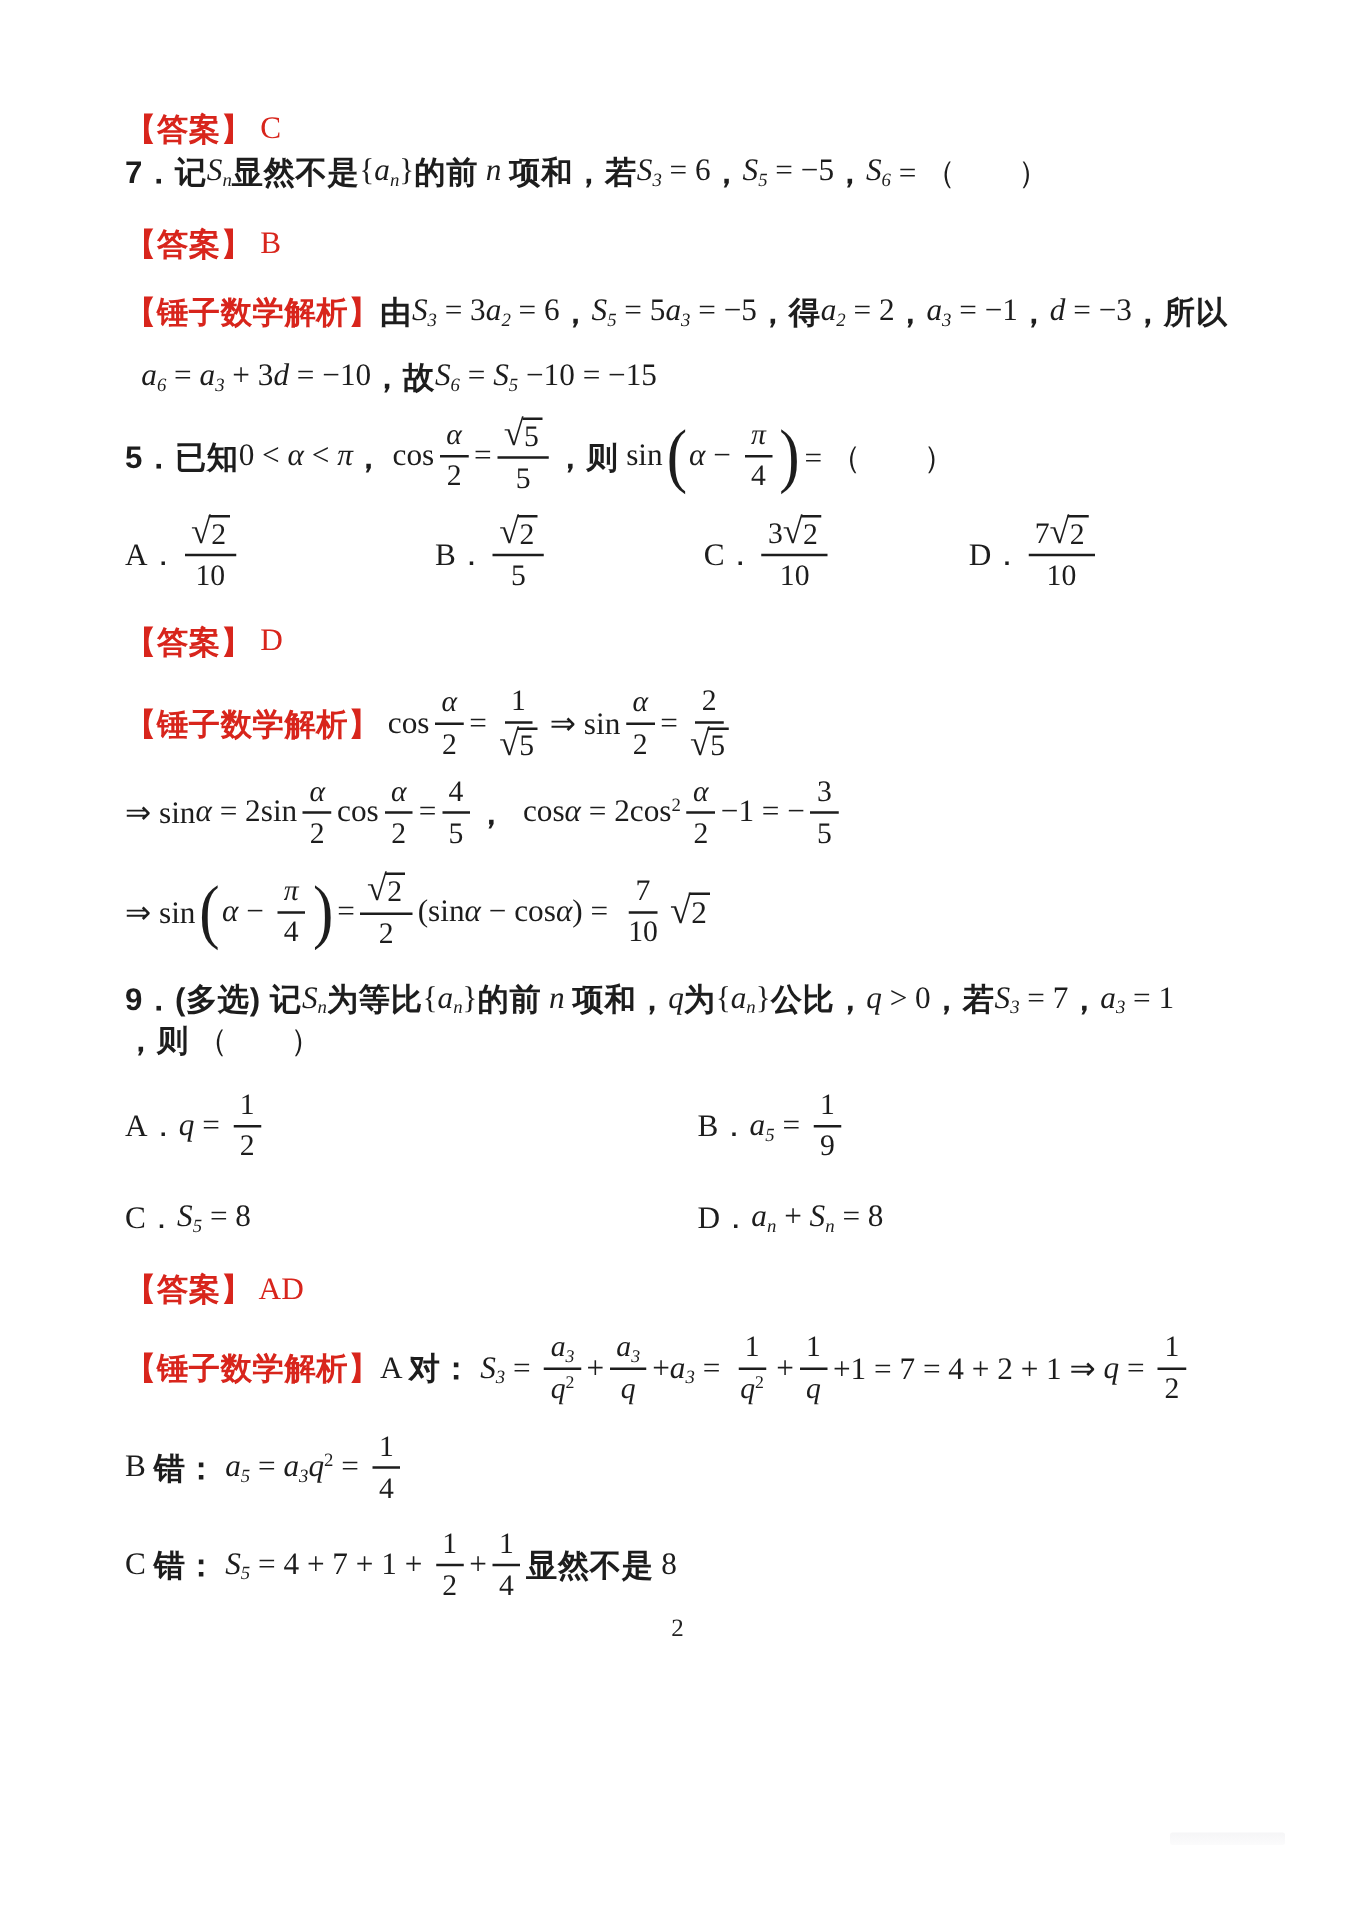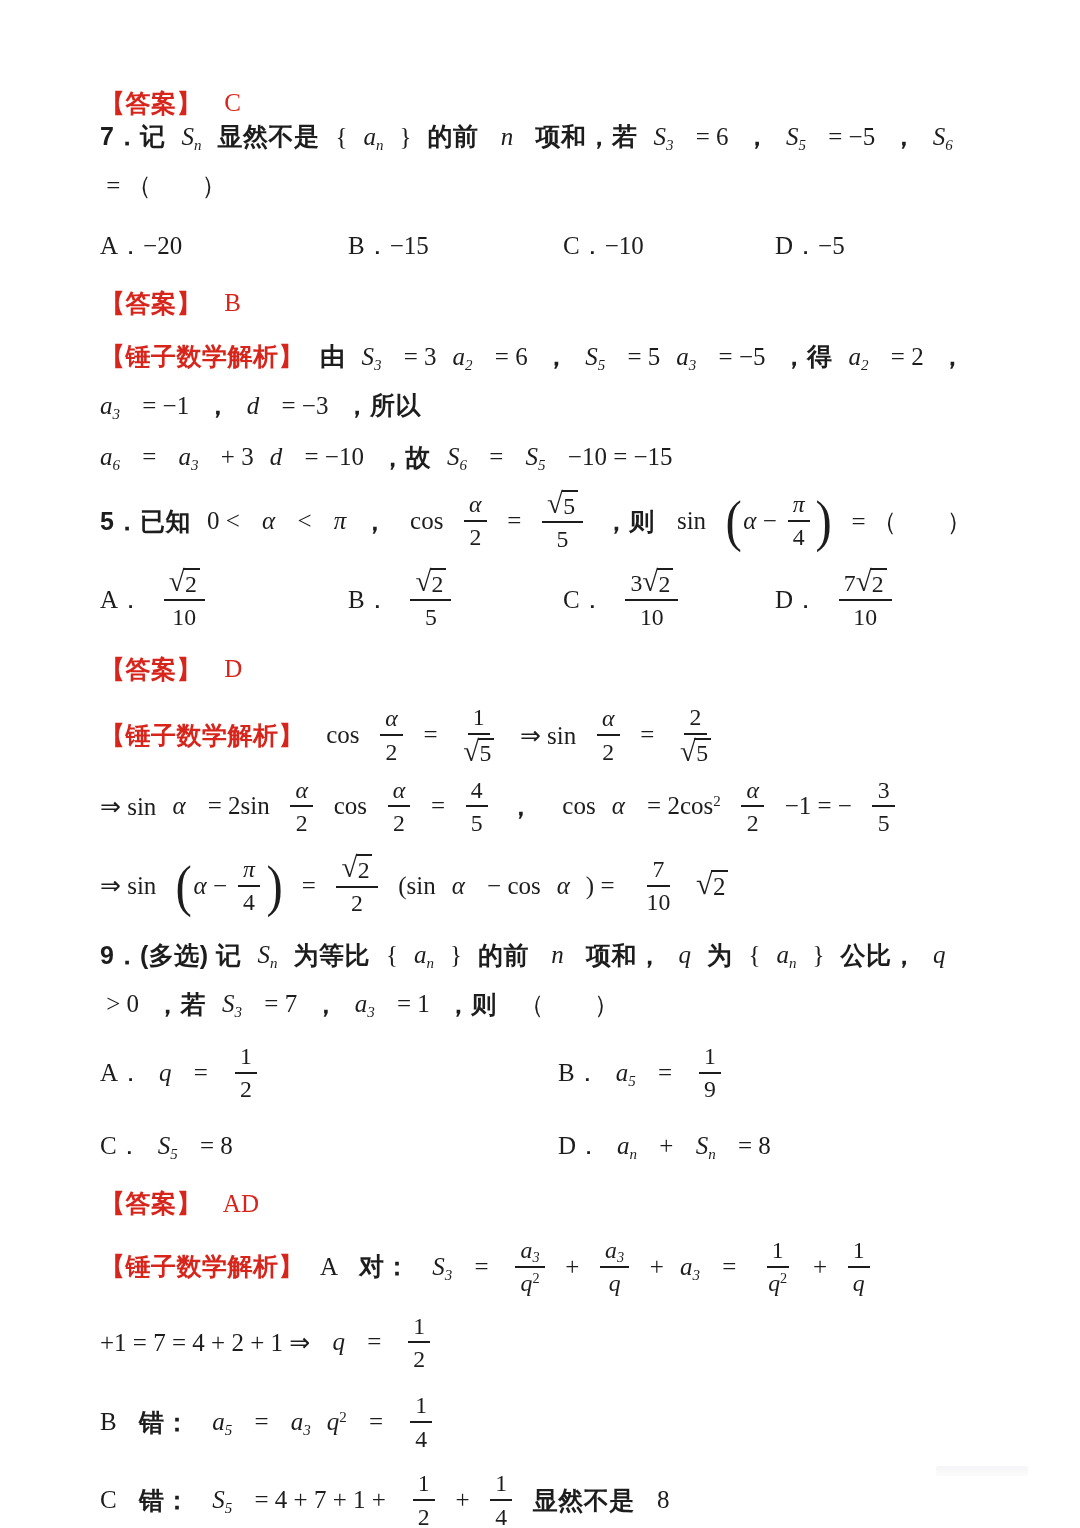--- a/index.html
+++ b/index.html
@@ -2,21 +2,21 @@
 <html style="--red: #d8251c; --ink: #1d1d1d;"><head>
 <meta charset="utf-8">
 <style>
   :root{ --red:#d8251c; --ink:#1d1d1d; }
   html,body{margin:0;padding:0;background:#ffffff;}
   body{width:1080px;height:1528px;position:relative;overflow:hidden;color:var(--ink);}
   .page{position:relative;width:1080px;height:1528px;box-sizing:border-box;
         padding:86px 96px 0 100px;font-size:25px;
         font-family:"Liberation Serif",serif;}
   
-  .ml{display:flex;align-items:center;flex-wrap:wrap;min-height:34px;gap:16px;}
+  .ml{display:flex;align-items:center;flex-wrap:wrap;min-height:34px;}
   .ml span{white-space:pre;}
   .zh{font-family:"Liberation Sans",sans-serif;font-weight:700;letter-spacing:0.5px;}
   .zh.red{font-weight:900;}
   .rm{font-family:"Liberation Serif",serif;}
   .mi{font-family:"Liberation Serif",serif;font-style:italic;}
   .red{color:var(--red);}
   sub{font-size:0.6em;font-style:italic;font-family:"Liberation Serif",serif;
       line-height:0;vertical-align:-0.3em;}
   sup{font-size:0.6em;font-style:normal;font-family:"Liberation Serif",serif;
       line-height:0;vertical-align:0.55em;}
@@ -37,21 +37,21 @@
   .bigp .pbody{display:inline-flex;align-items:center;}
   .options{width:100%;}
   .options.g4{display:grid;grid-template-columns:248px 215px 212px 1fr;}
   .options.g2{display:grid;grid-template-columns:458px 1fr;}
   .options .cell{display:flex;align-items:center;min-height:34px;}
   
   [data-name="q7"]{}
   [data-name="q7-options"]{margin-top:26px;}
   [data-name="answer-q7"]{margin-top:24px;}
   [data-name="expl-q7-1"]{margin-top:20px;}
-  [data-name="expl-q7-2"]{margin-top:18px;}
+  [data-name="expl-q7-2"]{margin-top:18px;margin-left:13px;}
   [data-name="q8"]{margin-top:16px;}
   [data-name="q8-options"]{margin-top:16px;}
   [data-name="answer-q8"]{margin-top:22px;}
   [data-name="expl-q8-1"]{margin-top:18px;}
   [data-name="expl-q8-2"]{margin-top:10px;}
   [data-name="expl-q8-3"]{margin-top:18px;}
   [data-name="q9"]{margin-top:22px;}
   [data-name="q9-options-ab"]{margin-top:22px;}
   [data-name="q9-options-cd"]{margin-top:26px;}
   [data-name="answer-q9"]{margin-top:24px;}
@@ -85,34 +85,20 @@
         <span class="zh" data-name="text-run">项和，若</span>
         <span class="mi" data-name="math-var">S<sub>3</sub></span>
         <span class="rm" data-name="text-run"> = 6</span>
         <span class="zh" data-name="text-run">，</span>
         <span class="mi" data-name="math-var">S<sub>5</sub></span>
         <span class="rm" data-name="text-run"> = −5</span>
         <span class="zh" data-name="text-run">，</span>
         <span class="mi" data-name="math-var">S<sub>6</sub></span>
         <span class="rm" data-name="text-run"> = （　　）</span>
       </div>
-      <div data-name="q7-options" class="options g4">
-        <div class="ml cell" data-name="q7-options-col1">
-          <span class="rm" data-name="text-run">A．−20</span>
-        </div>
-        <div class="ml cell" data-name="q7-options-col2">
-          <span class="rm" data-name="text-run">B．−15</span>
-        </div>
-        <div class="ml cell" data-name="q7-options-col3">
-          <span class="rm" data-name="text-run">C．−10</span>
-        </div>
-        <div class="ml cell" data-name="q7-options-col4">
-          <span class="rm" data-name="text-run">D．−5</span>
-        </div>
-      </div>
       <div data-name="answer-q7" class="ml line">
         <span class="zh red" data-name="text-run">【答案】</span>
         <span class="rm red" data-name="text-run"> B</span>
       </div>
       <div data-name="expl-q7-1" class="ml line">
         <span class="zh red" data-name="text-run">【锤子数学解析】</span>
         <span class="zh" data-name="text-run">由</span>
         <span class="mi" data-name="math-var">S<sub>3</sub></span>
         <span class="rm" data-name="text-run"> = 3</span>
         <span class="mi" data-name="math-var">a<sub>2</sub></span>

